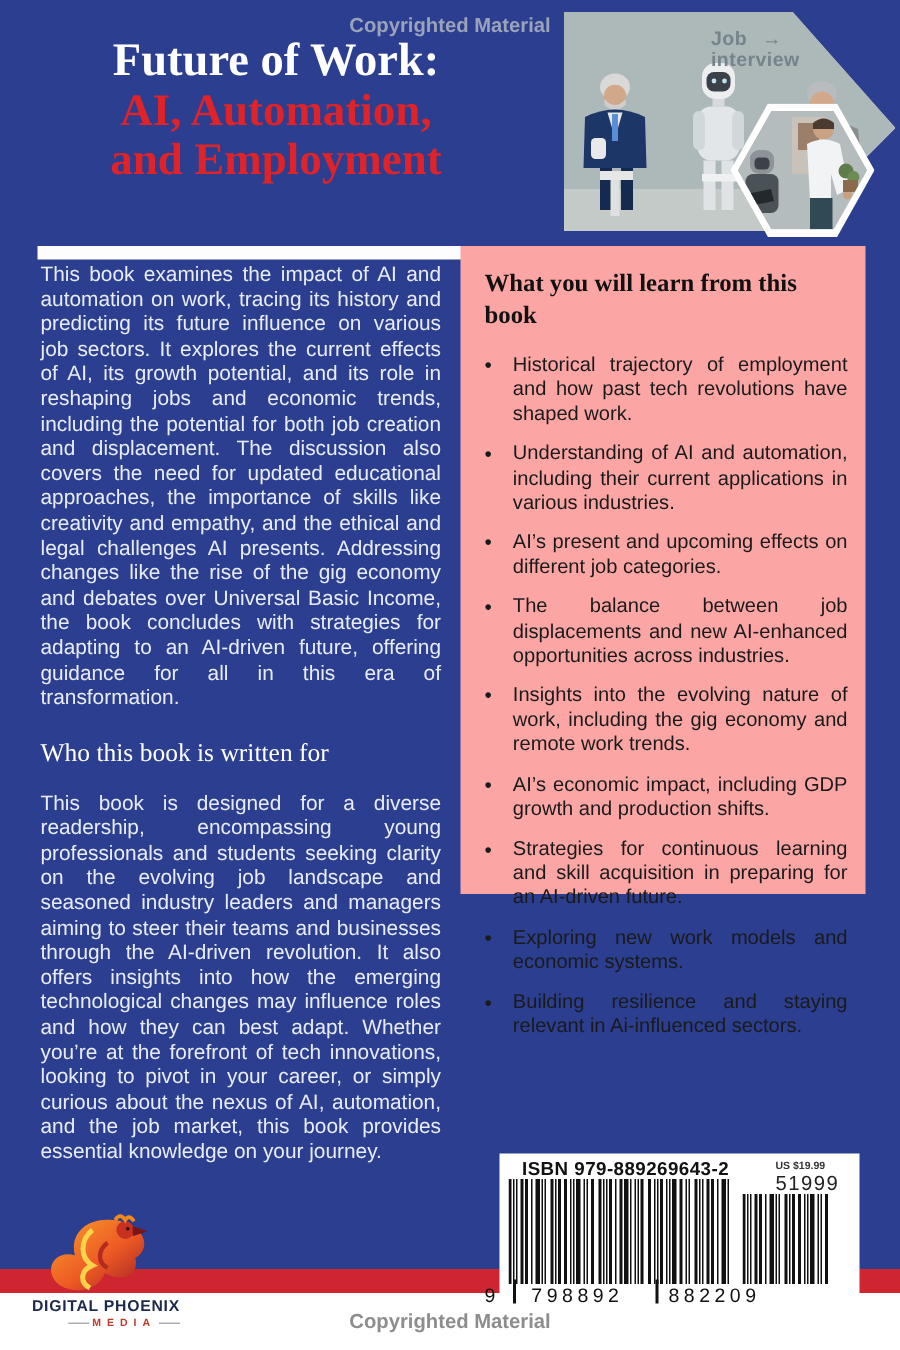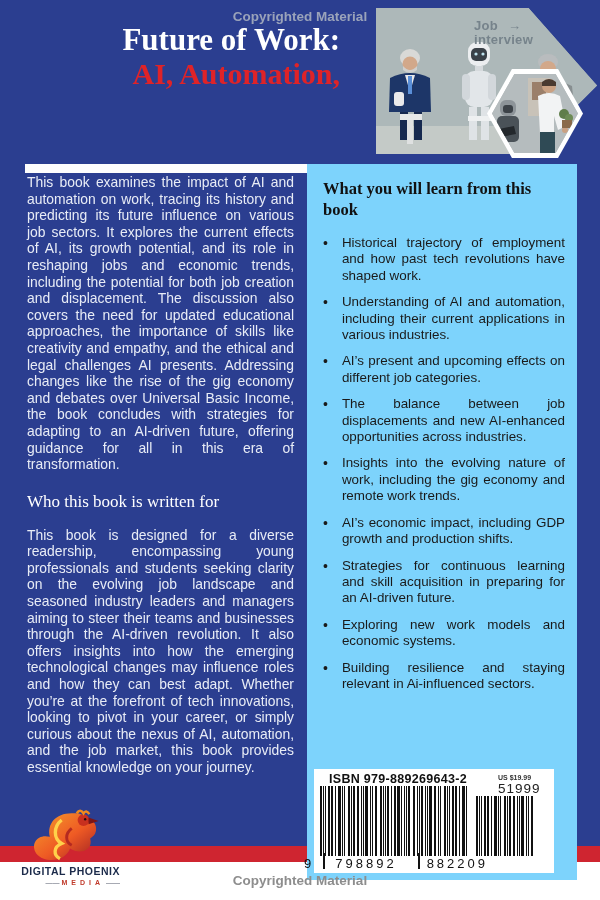--- a/index.html
+++ b/index.html
@@ -5,21 +5,21 @@
   html,body{margin:0;padding:0;background:#ffffff;}
   .cover{position:relative;width:600px;height:900px;overflow:hidden;background:#ffffff;
          font-family:"Liberation Sans",sans-serif;}
   .blue-bg{position:absolute;left:0;top:0;width:600px;height:846px;background:#2b3e90;}
   .red-stripe{position:absolute;left:0;top:846px;width:600px;height:16px;background:#cf2530;}
 
   .copyright{position:absolute;left:0;right:0;text-align:center;font-weight:bold;font-size:13.5px;}
   .copyright.top{top:9px;color:#9aa3ba;z-index:5;}
   .copyright.bottom{top:873px;color:#8d8d8d;z-index:6;}
 
-  .title-block{position:absolute;left:28px;top:22px;width:312px;text-align:right;
+  .title-block{position:absolute;left:28px;top:22px;width:312px;text-align:center;
                font-family:"Liberation Serif",serif;font-weight:bold;z-index:2;}
   .title-l1{color:#ffffff;font-size:31px;line-height:35px;}
   .title-l2,.title-l3{color:#df2328;font-size:30px;line-height:33px;}
 
   
   .photo{position:absolute;left:376px;top:8px;width:221px;height:146px;background:#adb8b9;
          clip-path:polygon(0 0,69% 0,100% 53%,69% 100%,0 100%);}
   .photo svg{position:absolute;left:0;top:0;}
   .job-label{position:absolute;left:98px;top:11px;color:#76838b;font-weight:bold;
              font-size:13px;line-height:14px;letter-spacing:.3px;}
@@ -33,31 +33,31 @@
 
   .white-strip{position:absolute;left:25px;top:164px;width:550px;height:9px;background:#fdfdfd;}
 
   
   .left-col{position:absolute;left:27px;top:174px;width:267px;color:#e8ecf6;}
   .left-col p{margin:0;font-size:13.9px;line-height:16.6px;text-align:justify;}
   .left-col h2{margin:19px 0 15px 0;font-family:"Liberation Serif",serif;font-weight:normal;
                font-size:17px;color:#ffffff;}
 
   
-  .right-panel{position:absolute;left:307px;top:164px;width:270px;height:716px;background:#7dd3fc;
+  .right-panel{position:absolute;left:307px;top:164px;width:270px;height:432px;background:#fca5a5;
                box-sizing:border-box;padding:14px 12px 0 16px;color:#1a1a1a;}
   .panel-heading{font-family:"Liberation Serif",serif;font-weight:bold;font-size:16.5px;
                  line-height:21px;width:235px;color:#111111;}
   ul.bullets{list-style:none;margin:15px 0 0 0;padding:0;}
   ul.bullets li{display:flex;gap:14px;margin-bottom:10px;}
   ul.bullets .dot{flex:0 0 auto;font-size:14px;line-height:16.4px;}
   ul.bullets .btxt{font-size:13.4px;line-height:16.4px;text-align:justify;}
 
   
-  .barcode-box{position:absolute;left:314px;top:769px;width:240px;height:104px;background:#ffffff;z-index:4;}
+  .barcode-box{position:absolute;left:333px;top:769px;width:240px;height:104px;background:#ffffff;z-index:4;}
   .isbn{position:absolute;left:15px;top:3px;font-size:12.5px;font-weight:bold;color:#111;
         letter-spacing:.3px;white-space:nowrap;}
   .price-label{position:absolute;left:184px;top:5px;font-size:7px;font-weight:bold;color:#333;}
   .price-code{position:absolute;left:184px;top:12px;font-size:13.5px;color:#222;letter-spacing:1px;}
   .bars-main{position:absolute;left:6px;top:17px;}
   .bars-addon{position:absolute;left:162px;top:27px;}
   .guard{position:absolute;width:2px;height:16px;background:#111;top:84px;}
   .guard.g1{left:9px;} .guard.g2{left:104px;}
   .digits-row{position:absolute;left:-10px;top:87px;display:flex;font-size:13px;color:#111;white-space:nowrap;}
   .digits-row .d0{margin-right:24px;}
@@ -77,20 +77,21 @@
 <div class="cover">
 
   <div class="blue-bg"></div>
   <div class="red-stripe"></div>
 
   <div class="copyright top">Copyrighted Material</div>
 
   <div class="title-block">
     <div class="title-l1">Future of Work:</div>
     <div class="title-l2">AI, Automation,</div>
+    <div class="title-l3">and Employment</div>
   </div>
 
   <div class="photo">
     <svg width="221" height="146" viewBox="0 0 221 146">
       <rect x="0" y="0" width="221" height="118" fill="#adb8b9"></rect>
       <rect x="0" y="118" width="221" height="28" fill="#c4cac7"></rect>
 
       <g>
         <ellipse cx="34" cy="50" rx="10" ry="9" fill="#d9d9d7"></ellipse>
         <circle cx="34" cy="56" r="7.5" fill="#d2a88a"></circle>

